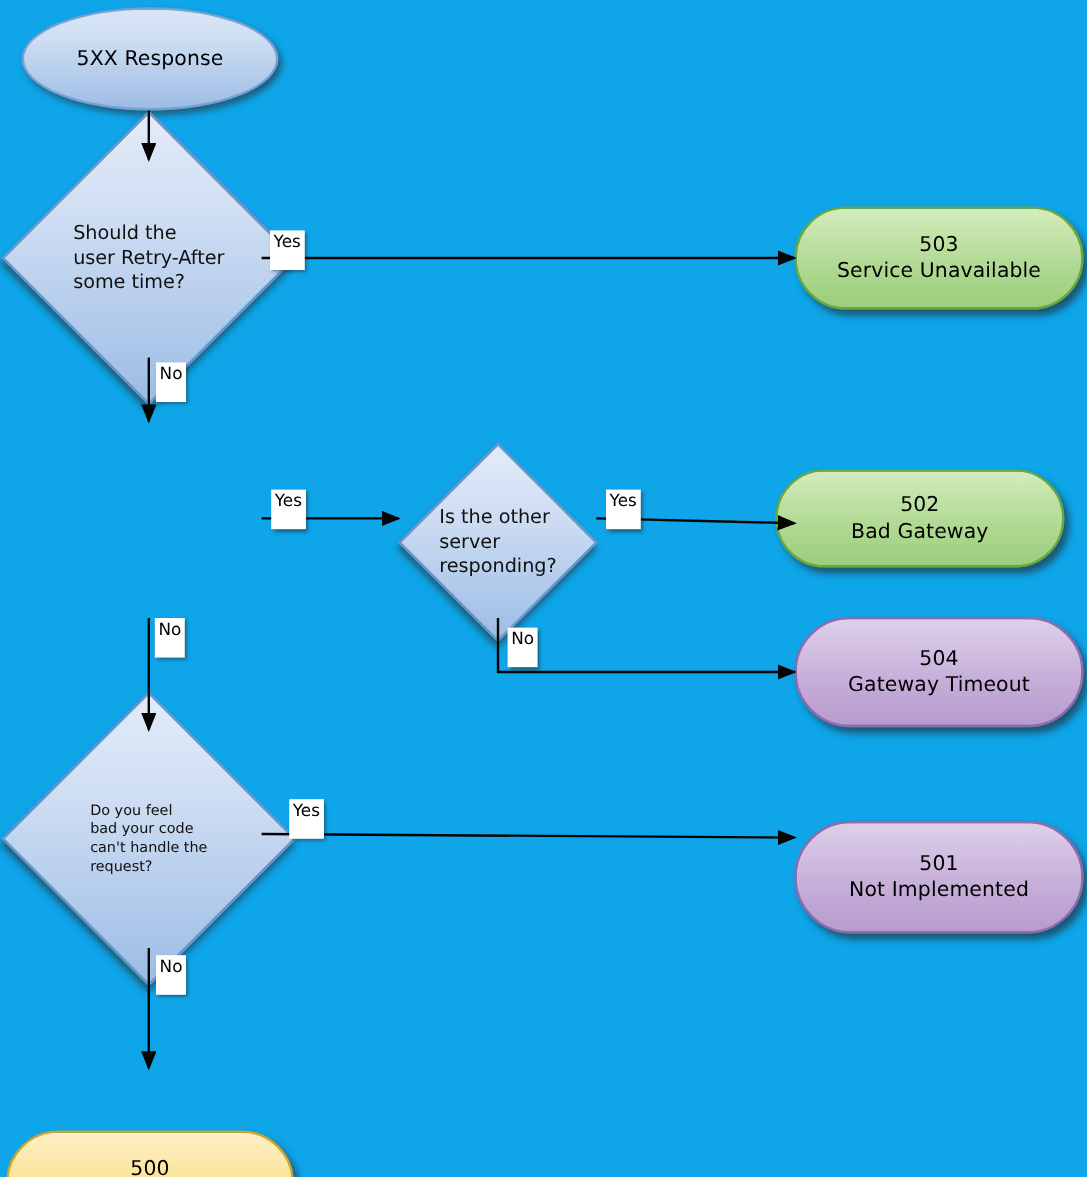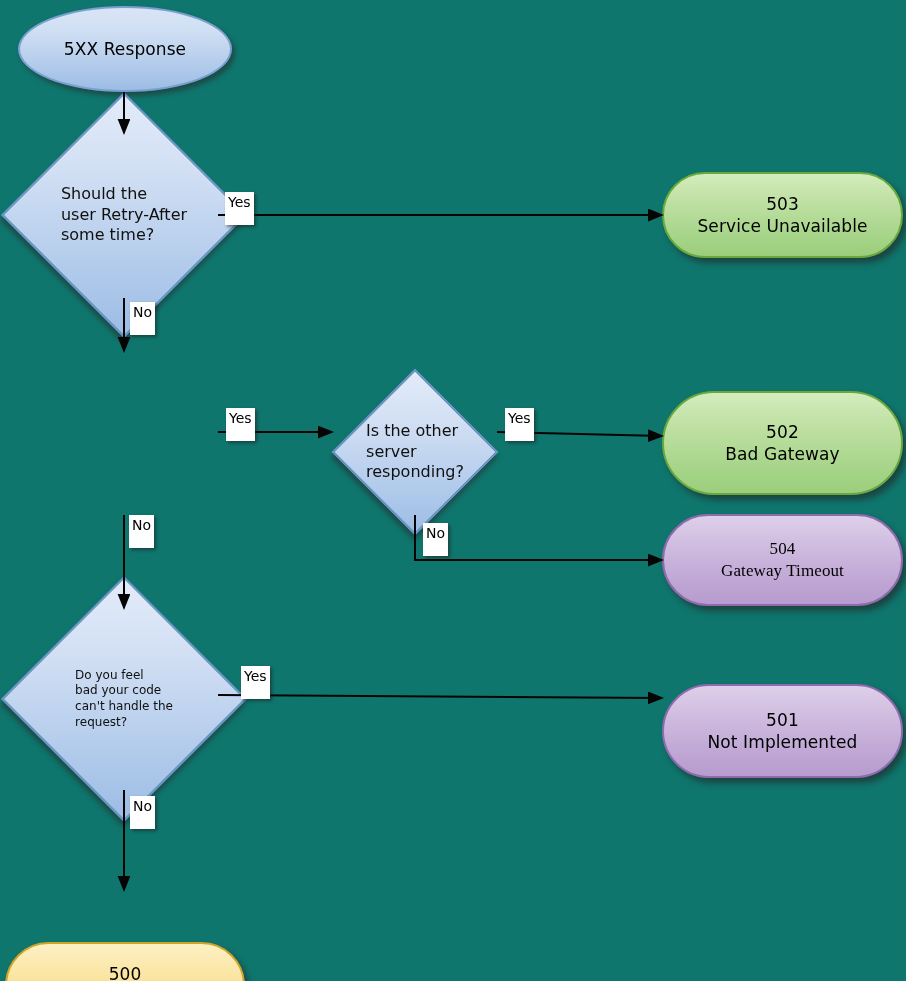--- a/index.html
+++ b/index.html
@@ -4,21 +4,21 @@
 <style>
   html, body {
     margin: 0;
     padding: 0;
     background: #000000;
   }
   #canvas {
     position: relative;
     width: 906px;
     height: 981px;
-    background: #0f766e;
+    background: #0ea5e9;
     overflow: hidden;
     font-family: "DejaVu Sans", sans-serif;
   }
 
   
   .node {
     position: absolute;
     box-sizing: border-box;
     display: flex;
     align-items: center;
@@ -165,24 +165,24 @@
     <div class="diamond-shape"></div>
     <div class="diamond-label" style="font-size:12px;">Do you feel
 bad your code
 can't handle the
 request?</div>
   </div>
 
   <div class="node stadium stadium-green" style="left:662px; top:172px; width:241px; height:86px;">503
 Service Unavailable</div>
 
-  <div class="node stadium stadium-green" style="left:662px; top:391px; width:241px; height:104px;">502
+  <div class="node stadium stadium-green" style="left:646px; top:391px; width:241px; height:82px;">502
 Bad Gateway</div>
 
-  <div class="node stadium stadium-purple" style="left:662px; top:514px; width:241px; height:92px;font-family:Liberation Serif, serif;">504
+  <div class="node stadium stadium-purple" style="left:662px; top:514px; width:241px; height:92px;">504
 Gateway Timeout</div>
 
   <div class="node stadium stadium-purple" style="left:662px; top:652px; width:241px; height:94px;margin-top:32px;">501
 Not Implemented</div>
 
   <div class="node stadium stadium-yellow" style="left:5px; top:942px; width:240px; height:87px;">500
 Internal Server Error</div>
 
   <div class="edge-label" style="left:225px; top:192px;">Yes</div>
 

